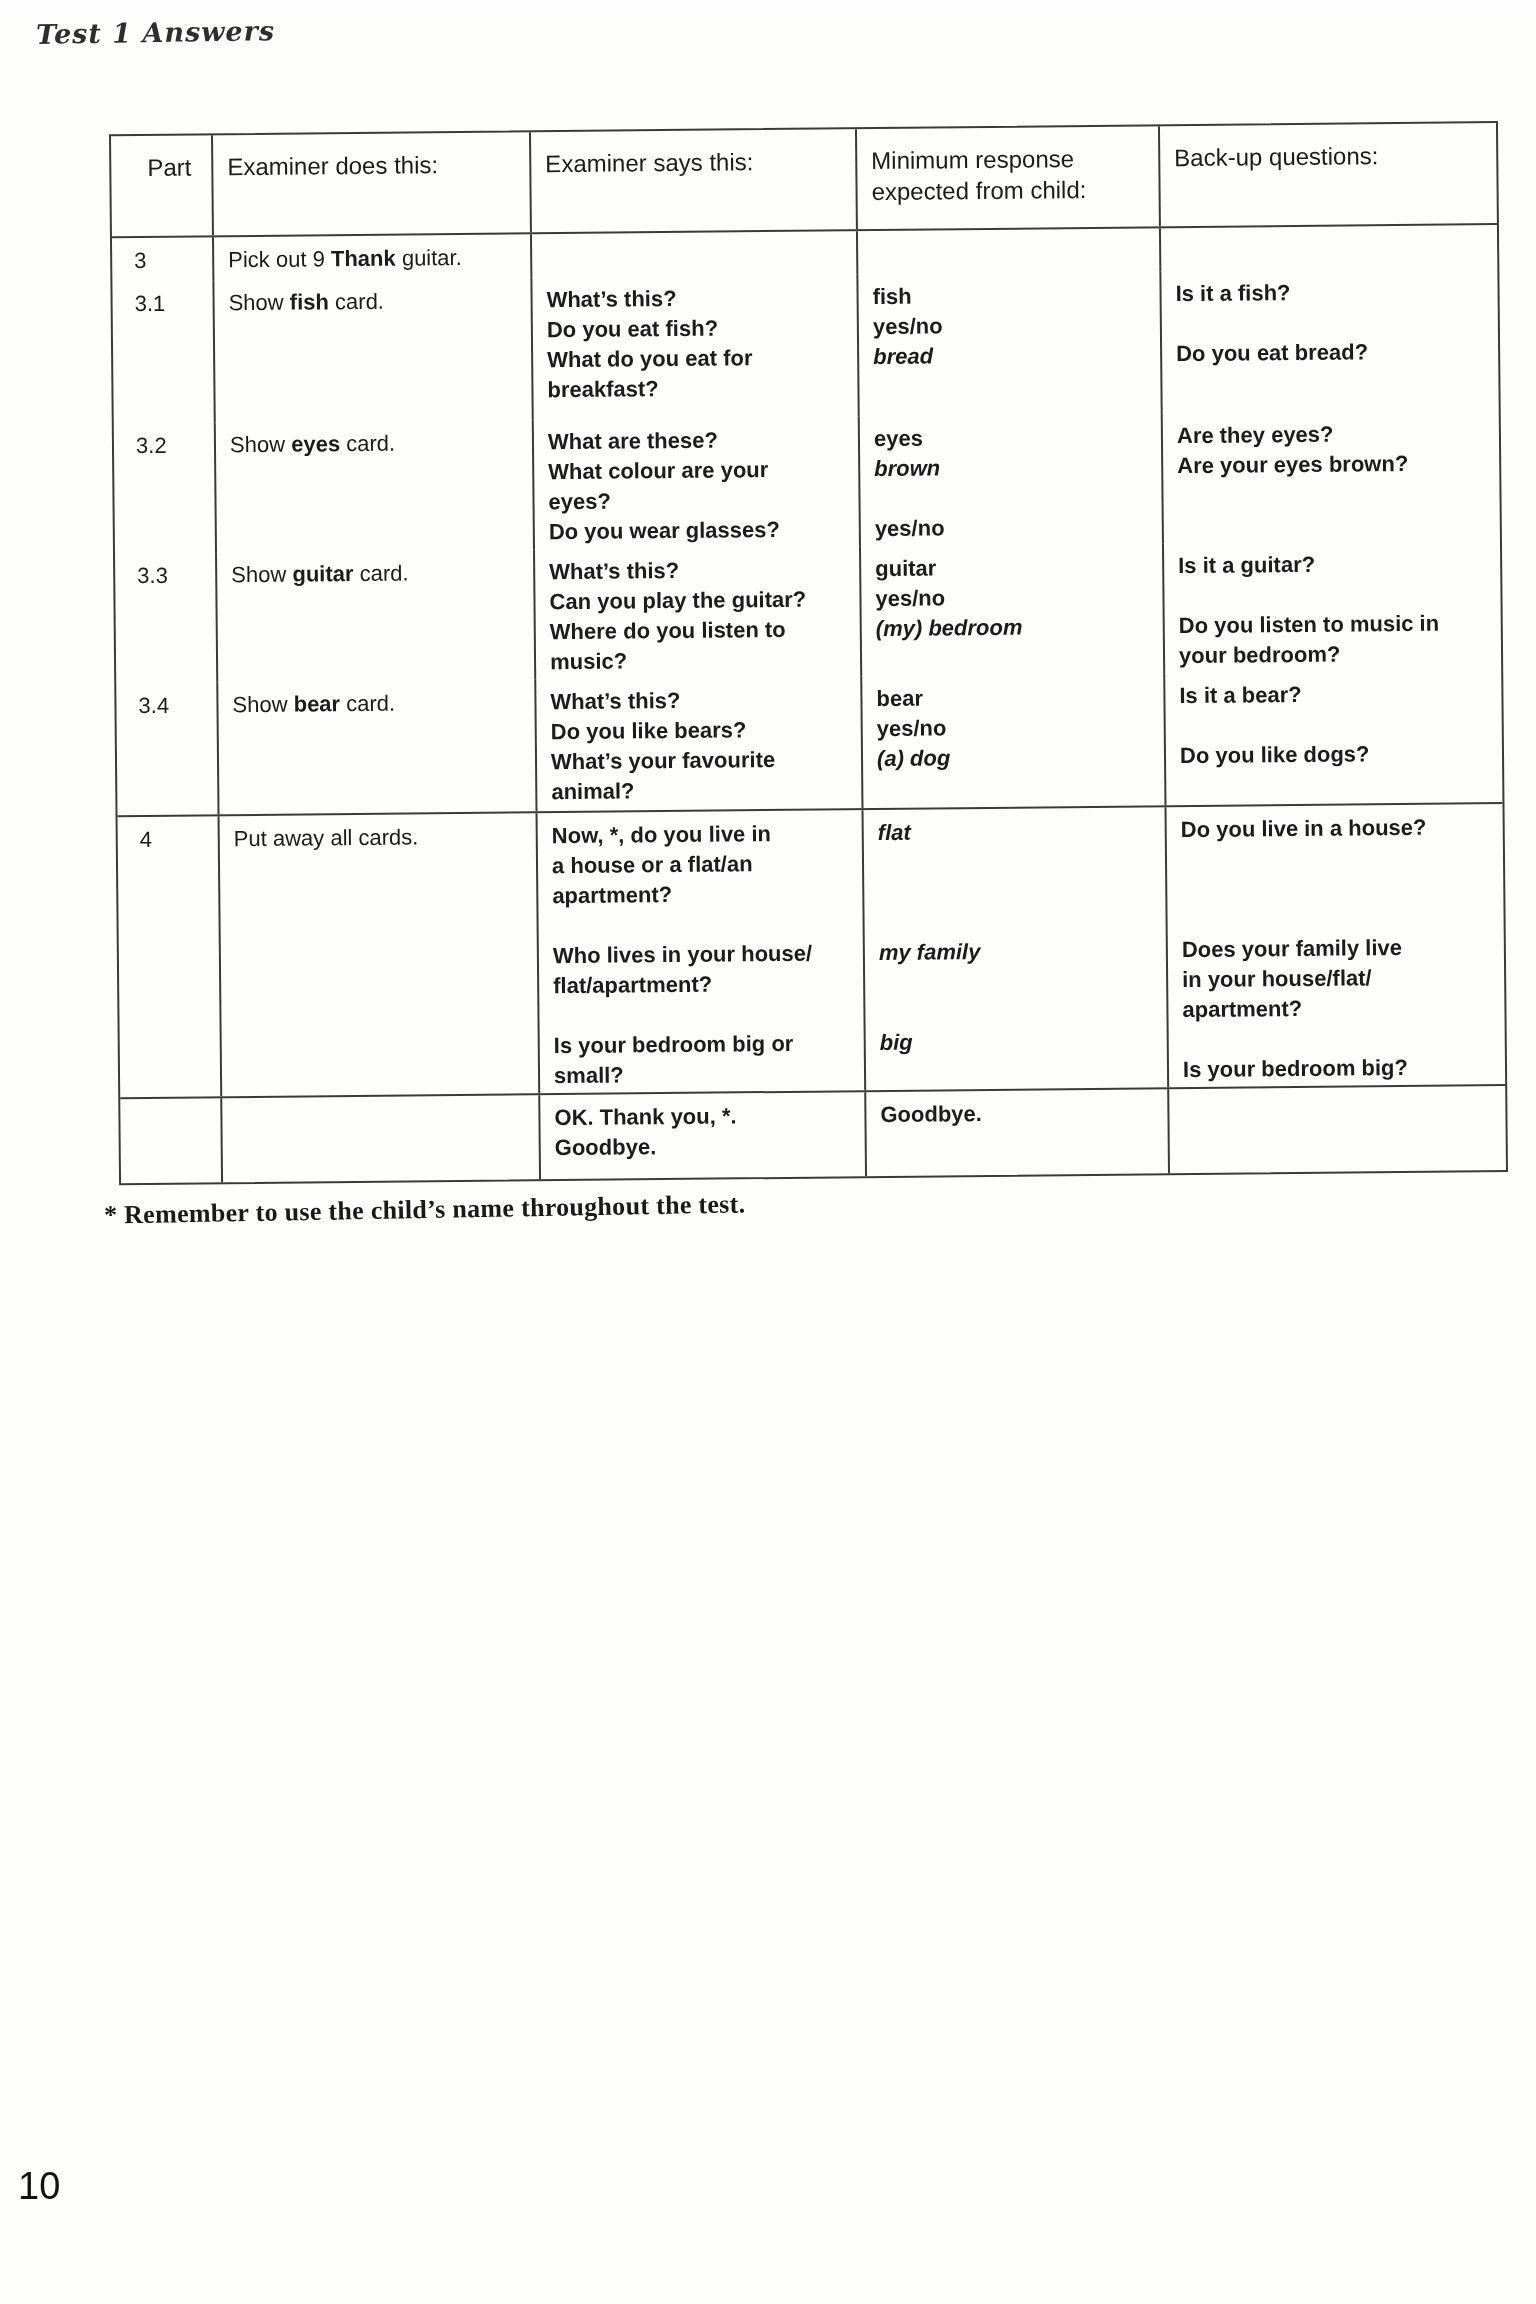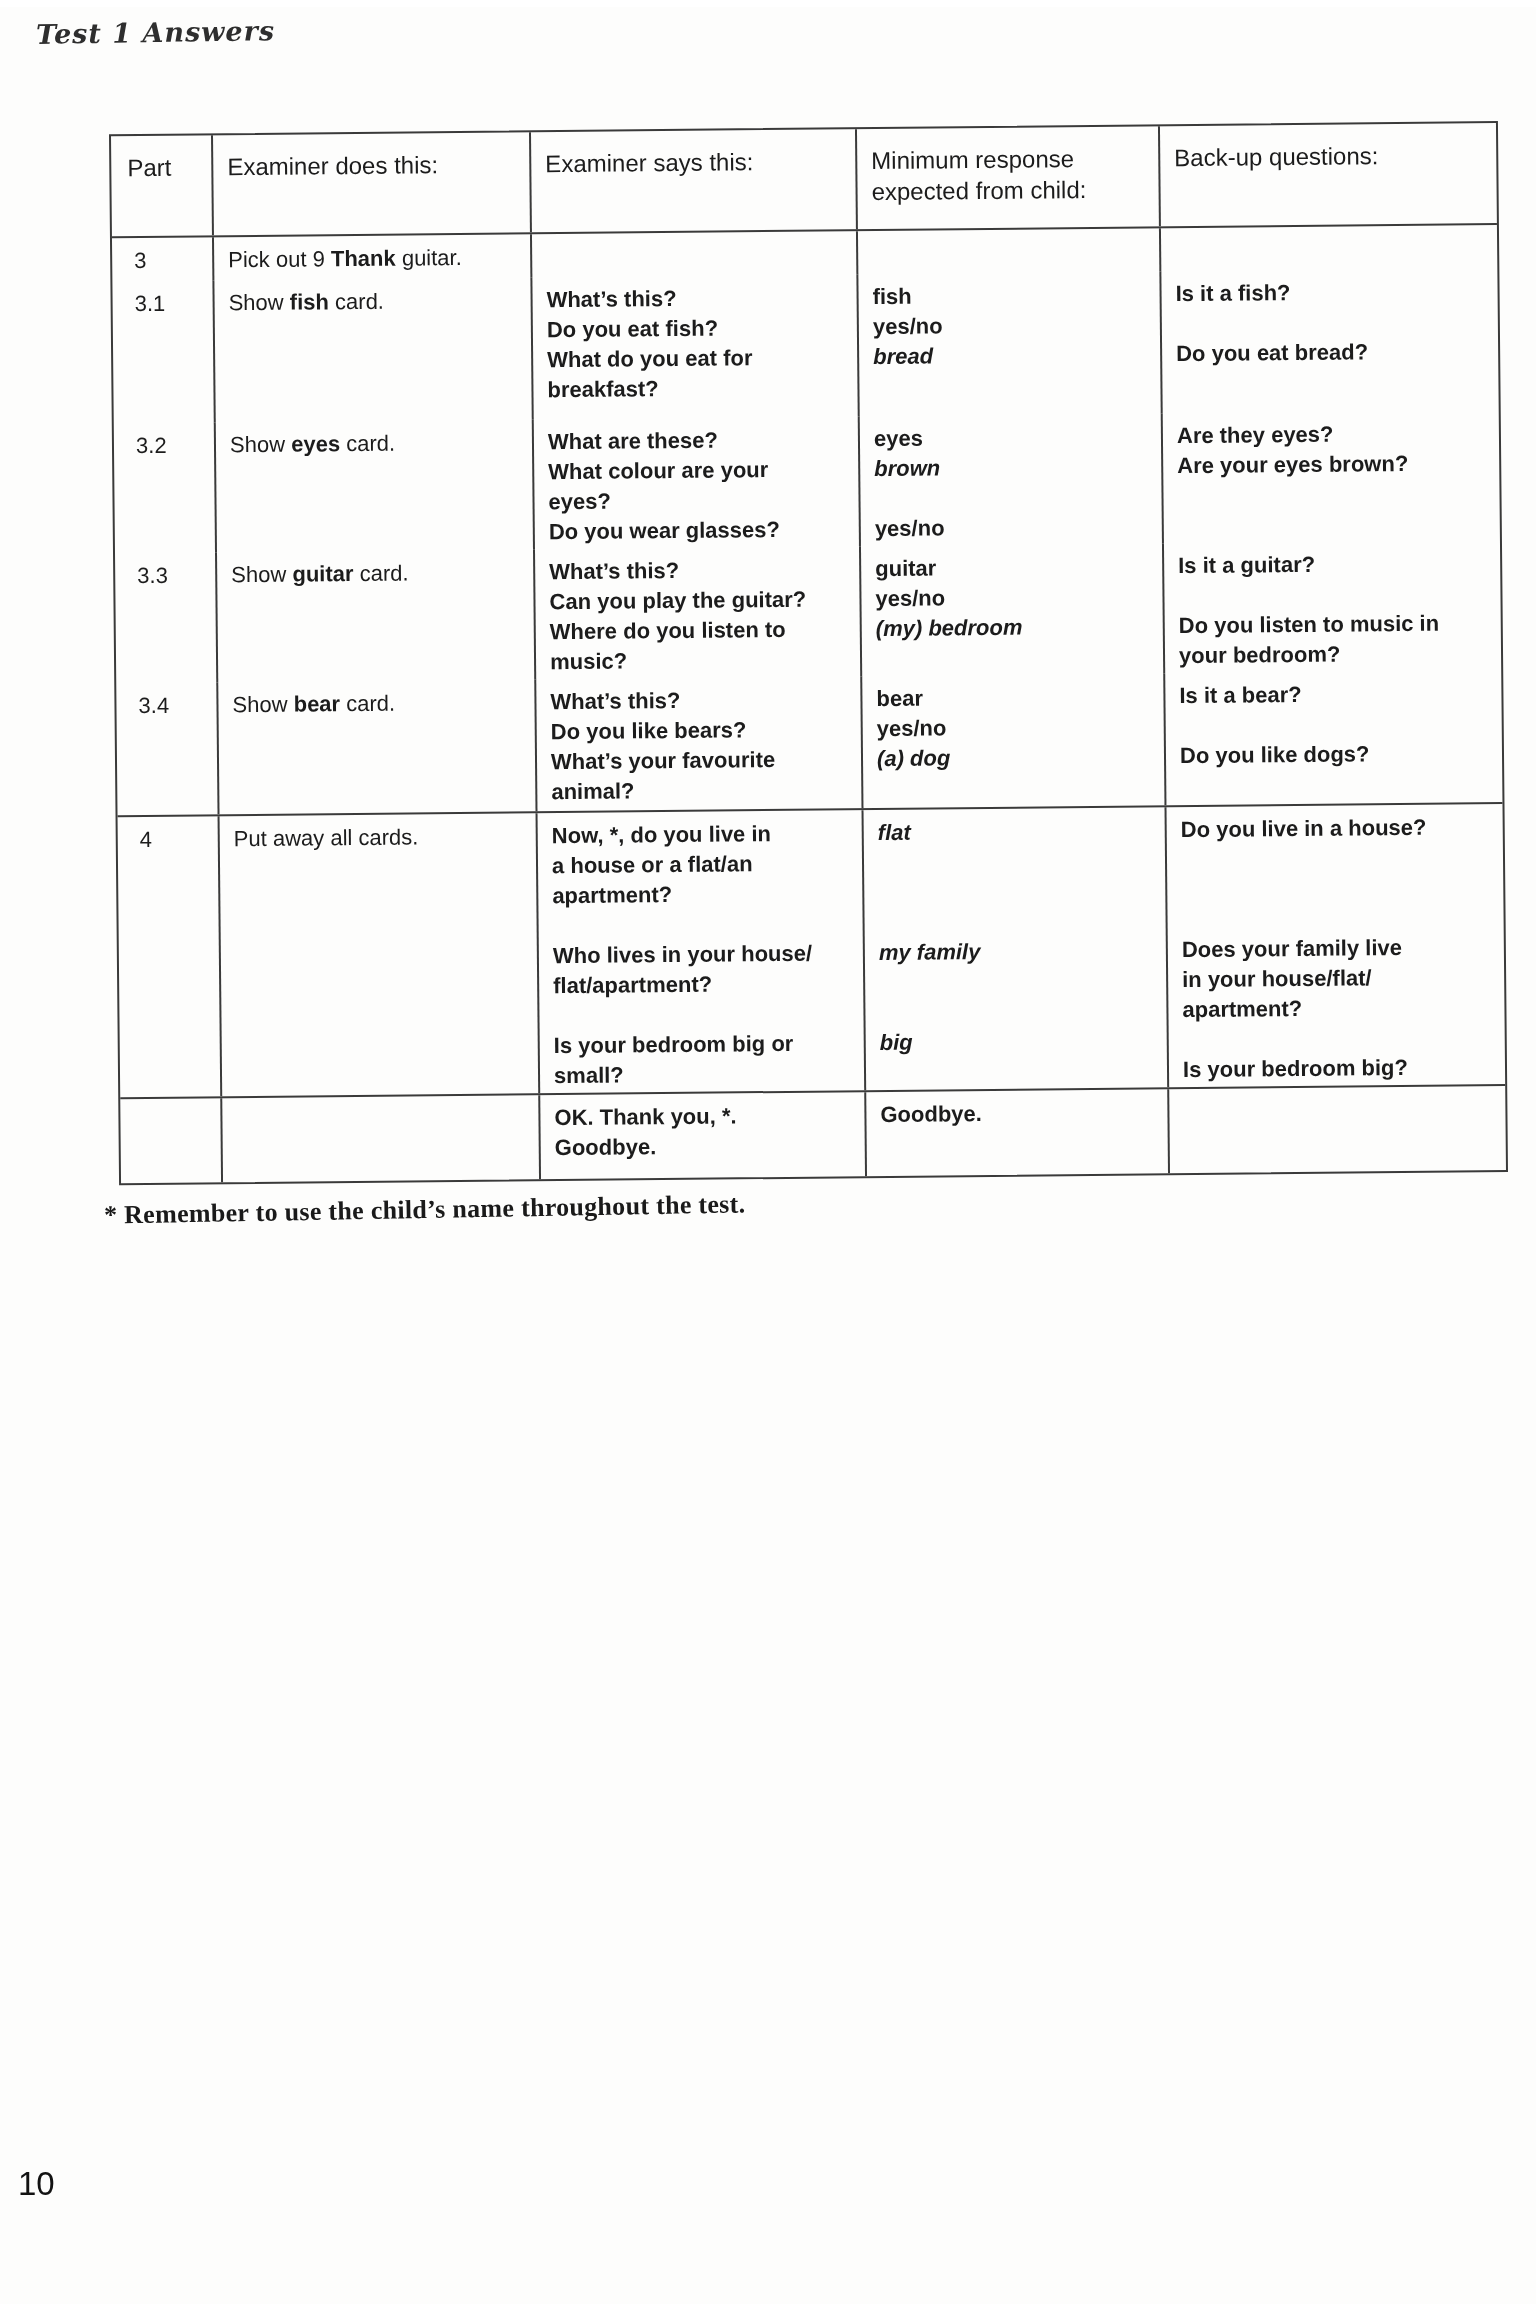--- a/index.html
+++ b/index.html
@@ -55,21 +55,21 @@
     overflow:hidden;
   }
   .tcell + .tcell{ border-left:2px solid var(--line); }
   .thead .tcell{
     font-size:24px;
     line-height:31px;
     padding-top:16px;
   }
   .thead{ height:100px; }
   .cell-part{ padding-left:22px; }
-  .head-part{ padding-left:16px; }
+  .head-part{ padding-left:36px; }
   .ln{ white-space:pre; }
   .ln.b{ font-weight:bold; }
   .ln.bi{ font-weight:bold; font-style:italic; }
   .seg-b{ font-weight:bold; }
   
   .r0{ height:45px; }
   .r1{ height:142px; }
   .r2{ height:130px; }
   .r3{ height:130px; }
   .r4{ height:132px; }
@@ -81,21 +81,21 @@
     font-family:"Liberation Serif", serif;
     font-weight:700;
     font-size:26px;
     color:#1a1a1a;
     transform:rotate(-1.0deg);
     letter-spacing:0.3px;
   }
   .page-number{
     position:absolute;
     left:18px;top:2158px;
-    font-size:33px;
+    font-size:38px;
     color:#121212;
   }
 </style>
 </head>
 <body>
 
 <div class="page">
 
   <div class="doc-title">Test 1 Answers</div>
 

